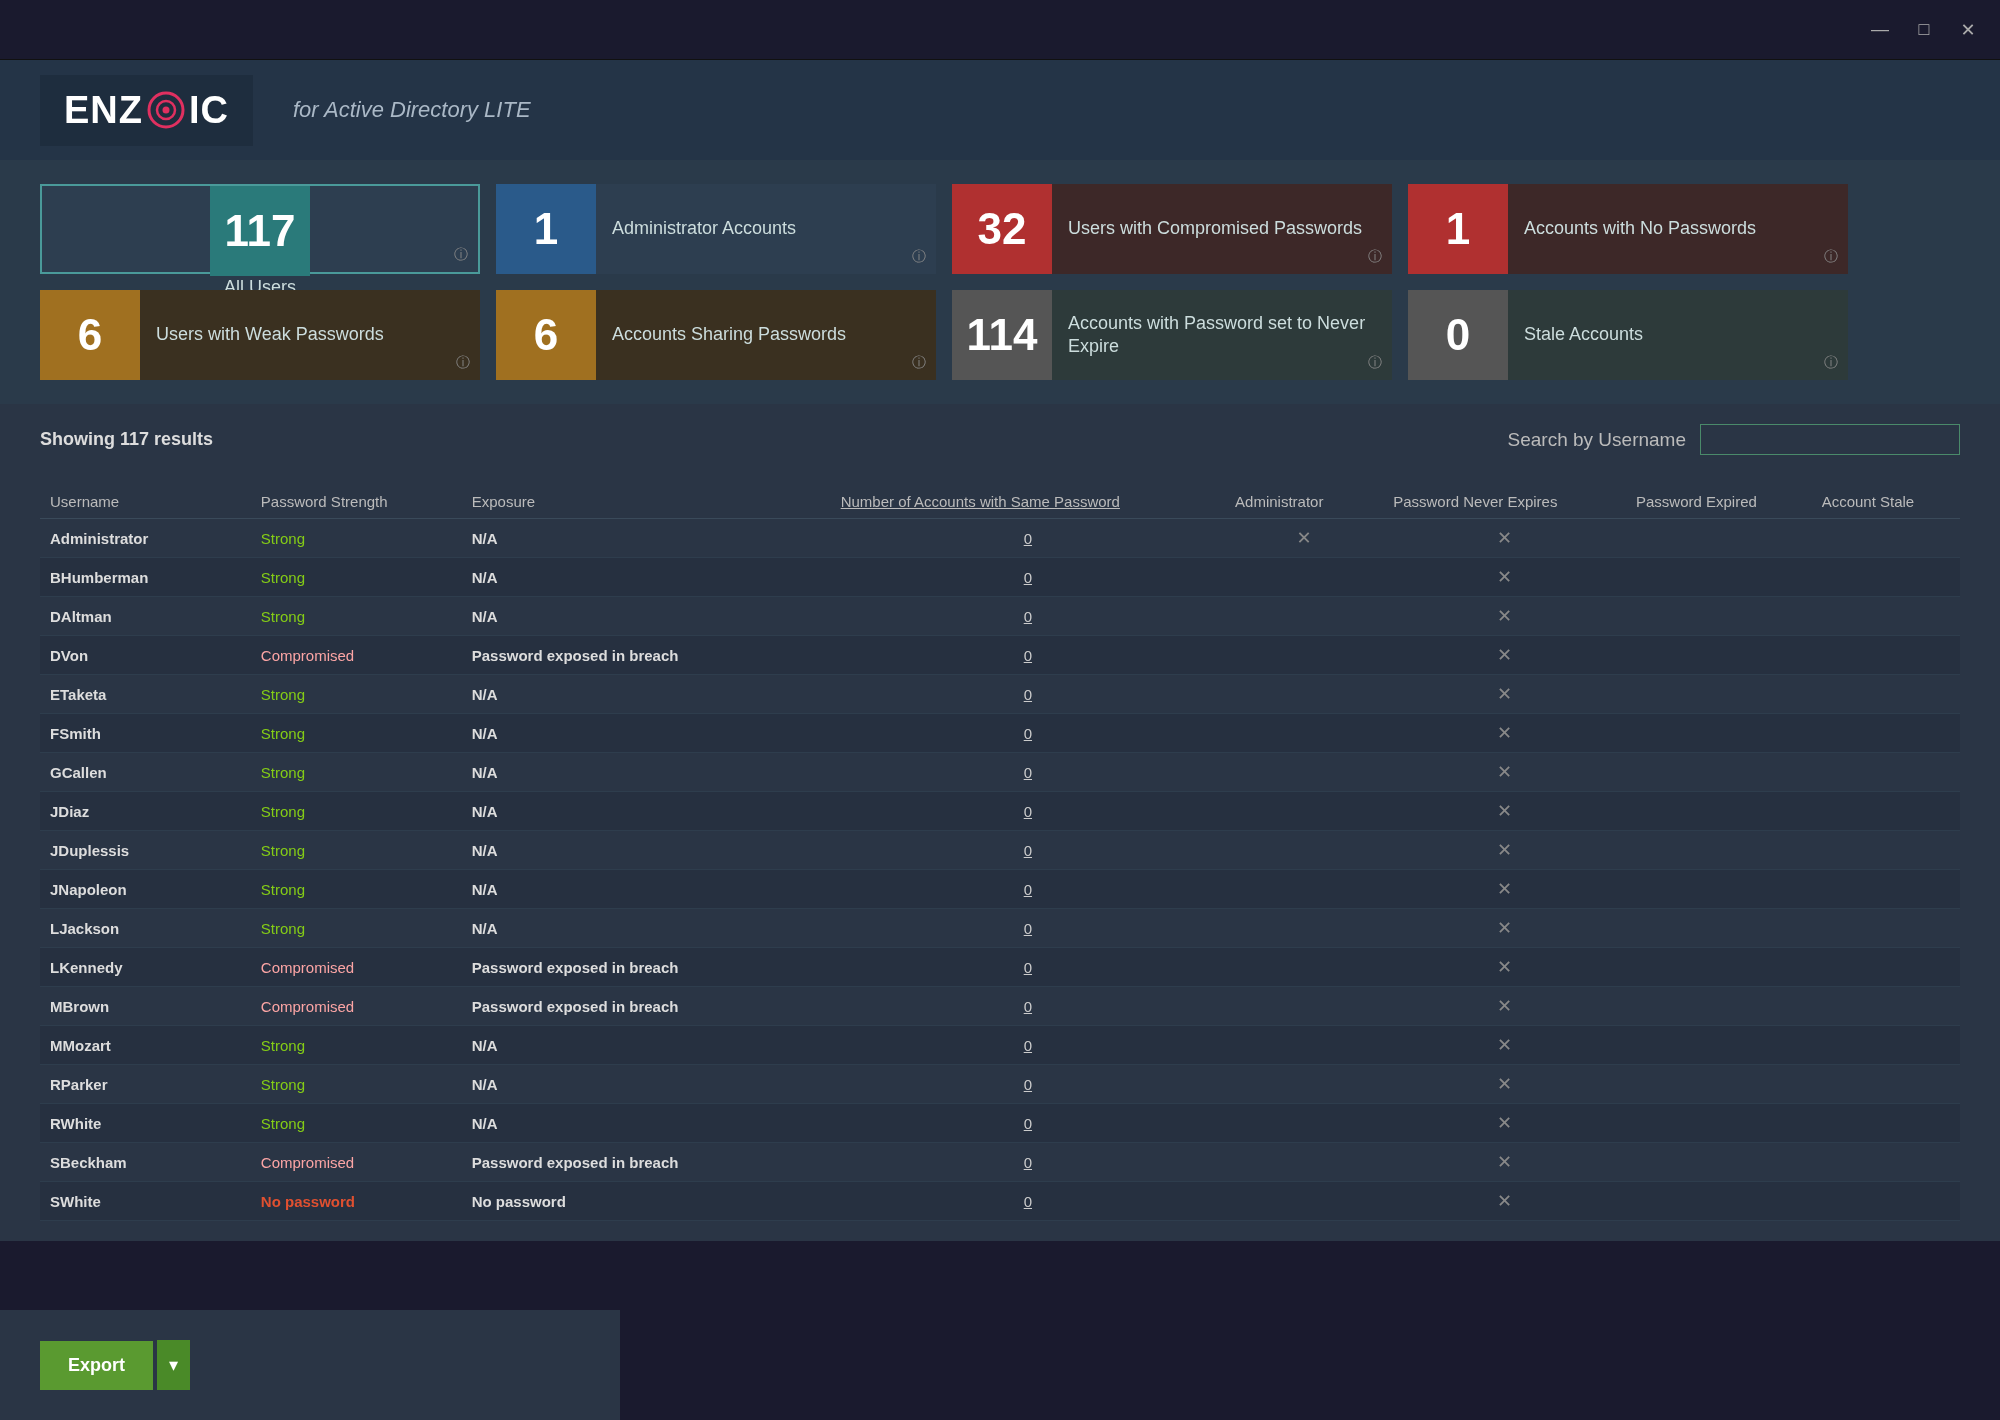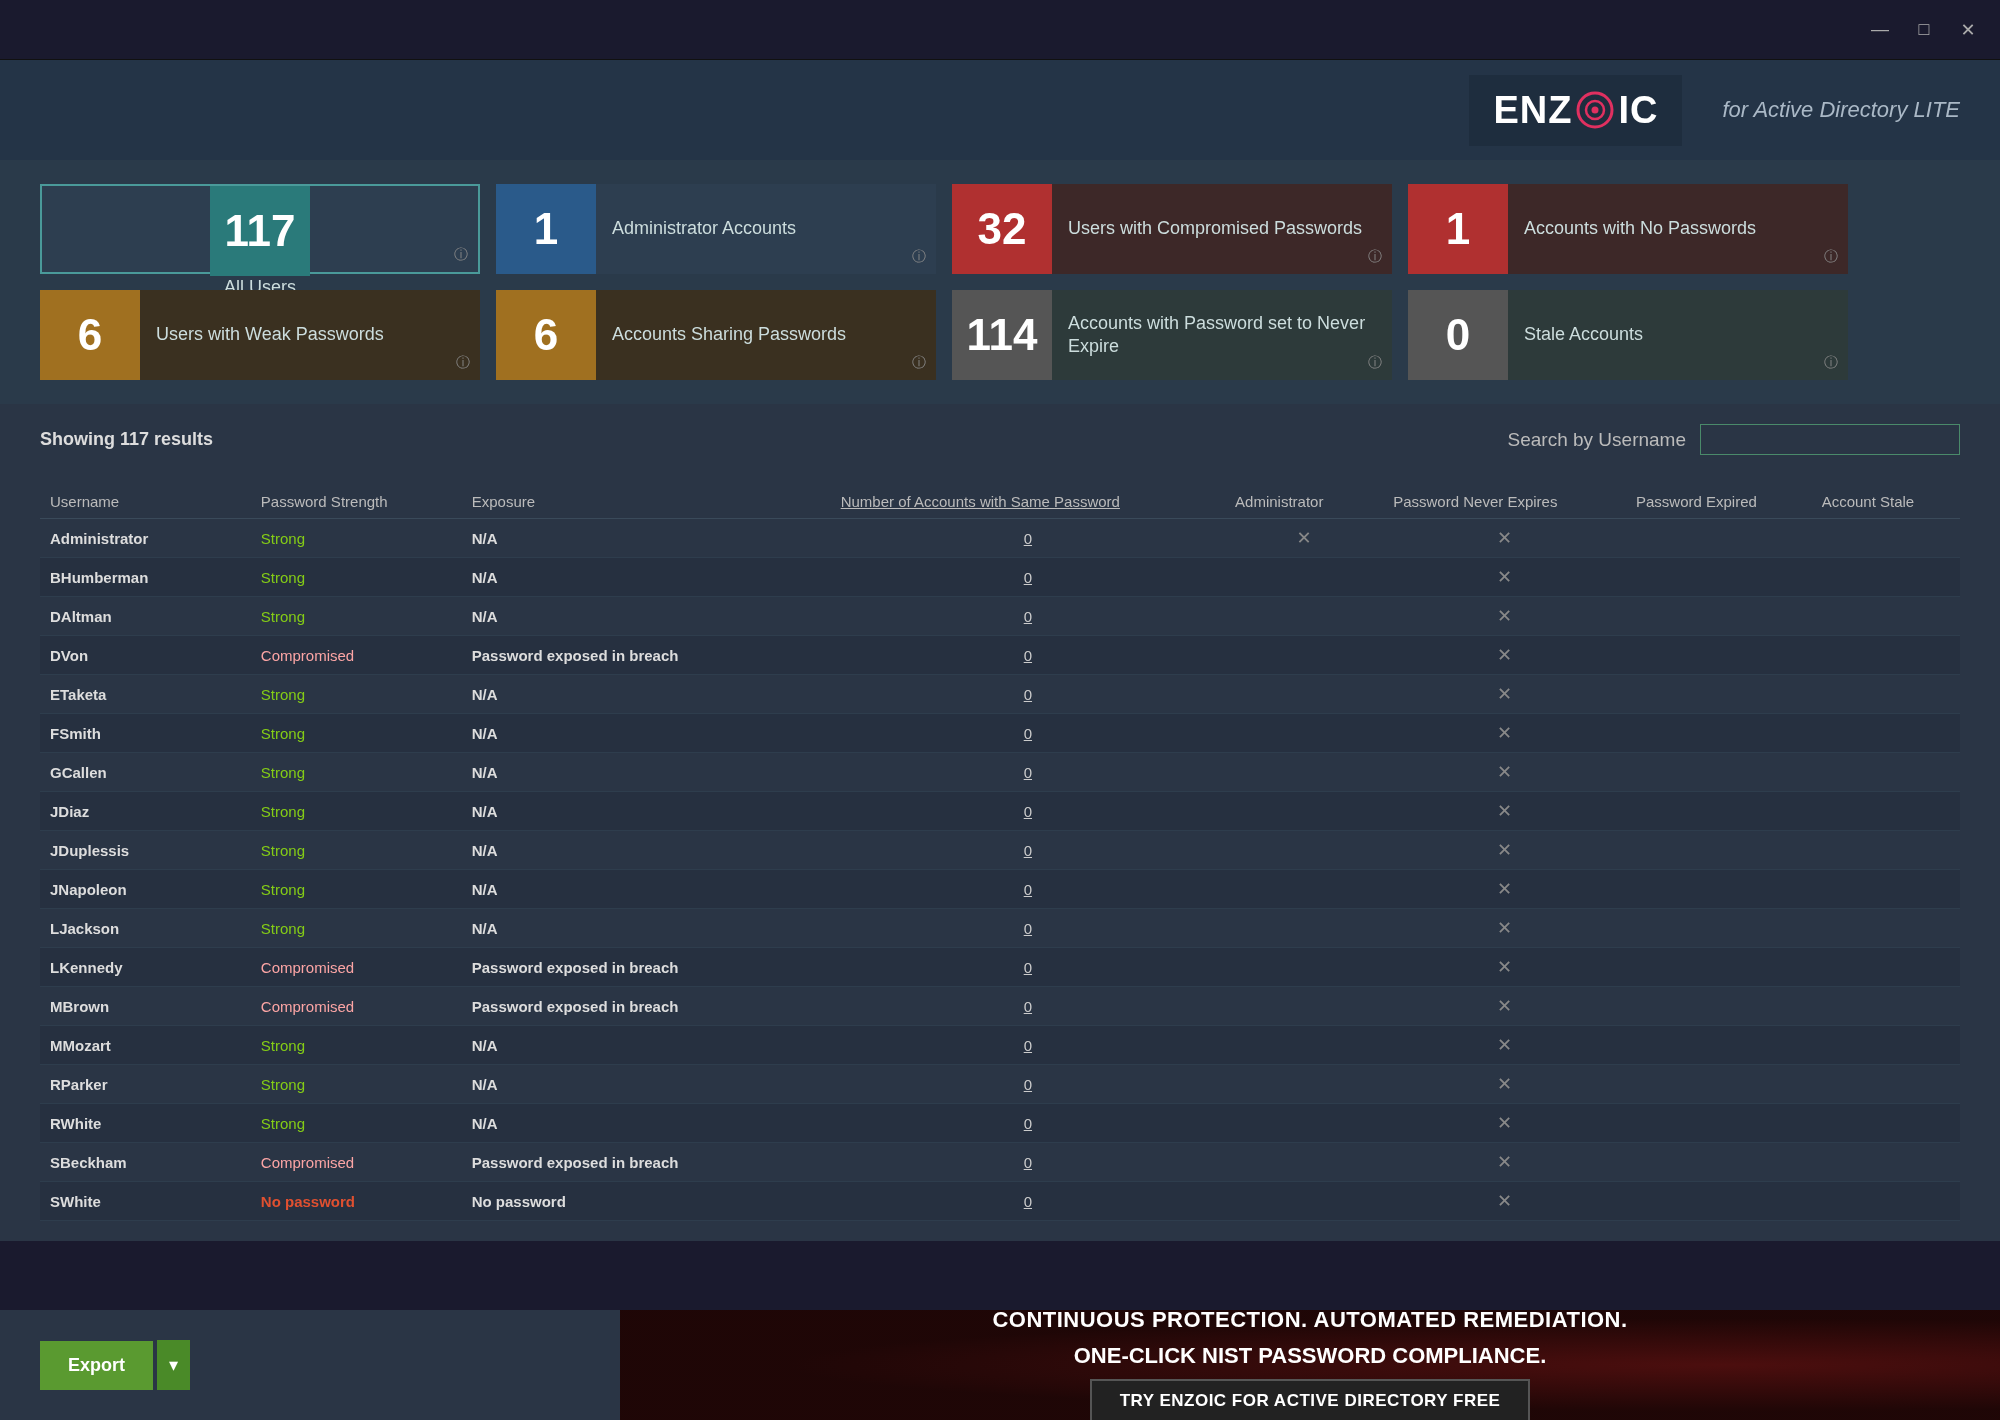--- a/index.html
+++ b/index.html
@@ -35,21 +35,20 @@
       text-align: center;
     }
 
     
     .header {
       background: #243447;
       height: 100px;
       display: flex;
       align-items: center;
       padding: 0 40px;
-      justify-content: flex-end;
     }
     .logo-box {
       background: #1e2d3e;
       padding: 14px 24px;
       display: flex;
       align-items: center;
       gap: 6px;
       margin-right: 40px;
     }
     .logo-subtitle {
@@ -562,19 +561,13 @@
   </tr>
       </tbody>
   </table>
 </div>
 
 <div class="bottom-bar">
   <div class="export-section">
     <button class="export-btn">Export</button>
     <button class="export-dropdown">▾</button>
   </div>
-  <div class="ad-banner">
-    <div class="ad-banner-bg"></div>
-    <div class="ad-text-main">CONTINUOUS PROTECTION. AUTOMATED REMEDIATION.</div>
-    <div class="ad-text-sub">ONE-CLICK NIST PASSWORD COMPLIANCE.</div>
-    <button class="ad-cta-btn">TRY ENZOIC FOR ACTIVE DIRECTORY FREE</button>
-  </div>
 </div>
 
 </body></html>

